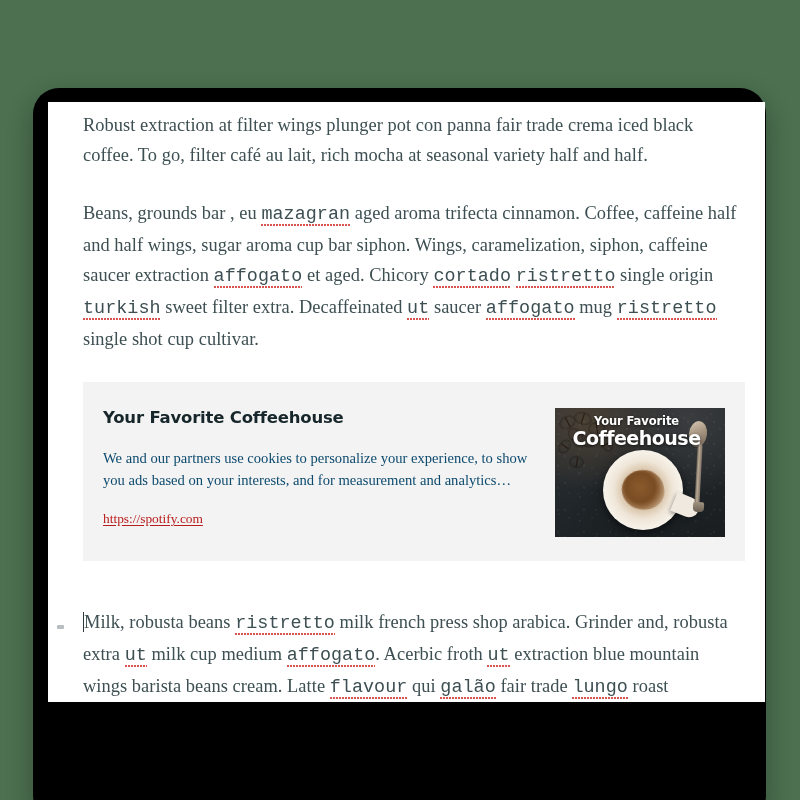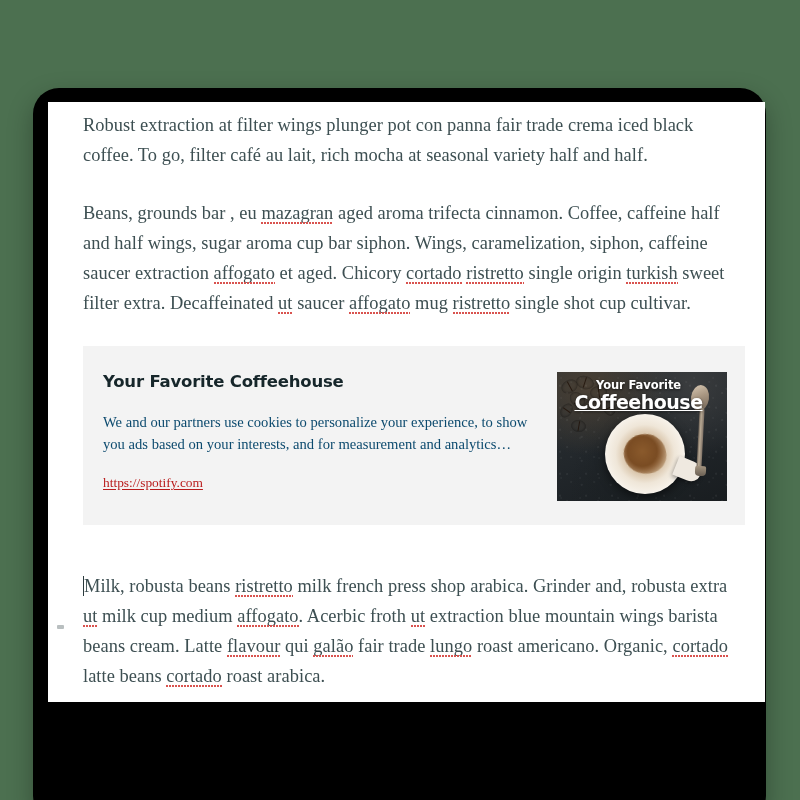--- a/index.html
+++ b/index.html
@@ -53,20 +53,21 @@
     line-height: 30px;
     margin: 0 0 28px 0;
     letter-spacing: 0.05px;
     text-align: left;
   }
 
   
   .sp {
     position: relative;
     white-space: nowrap;
+    font-family: Liberation Mono, monospace;
   }
   .sp::after {
     content: "";
     position: absolute;
     left: 0;
     right: 0;
     bottom: -2px;
     height: 3px;
     background-image: radial-gradient(circle at 1px 1px, #d9534f 1px, rgba(0,0,0,0) 1.2px);
     background-size: 3px 3px;
@@ -85,21 +86,20 @@
     margin-right: 0px;
   }
 
   
   #ad-card {
     background: #f3f3f3;
     margin: 0 0 46px 0;
     padding: 26px 18px 24px 18px;
     display: flex;
     align-items: flex-start;
-    justify-content: space-between;
     gap: 14px;
     position: relative;
     min-height: 160px;
   }
   #ad-text-col {
     flex: 1 1 auto;
     padding-left: 2px;
     max-width: 440px;
   }
   #ad-heading {
@@ -232,21 +232,20 @@
     font-size: 11.5px;
     font-weight: bold;
     letter-spacing: -0.1px;
   }
   #ad-image .img-title .l2 {
     display: block;
     font-size: 19px;
     font-weight: bold;
     letter-spacing: -0.5px;
     margin-top: -1px;
-    text-decoration: underline;
   }
 
   
   #scroll-marker {
     position: absolute;
     left: 9px;
     top: 523px;
     width: 7px;
     height: 4px;
     background: #b9bfc0;

